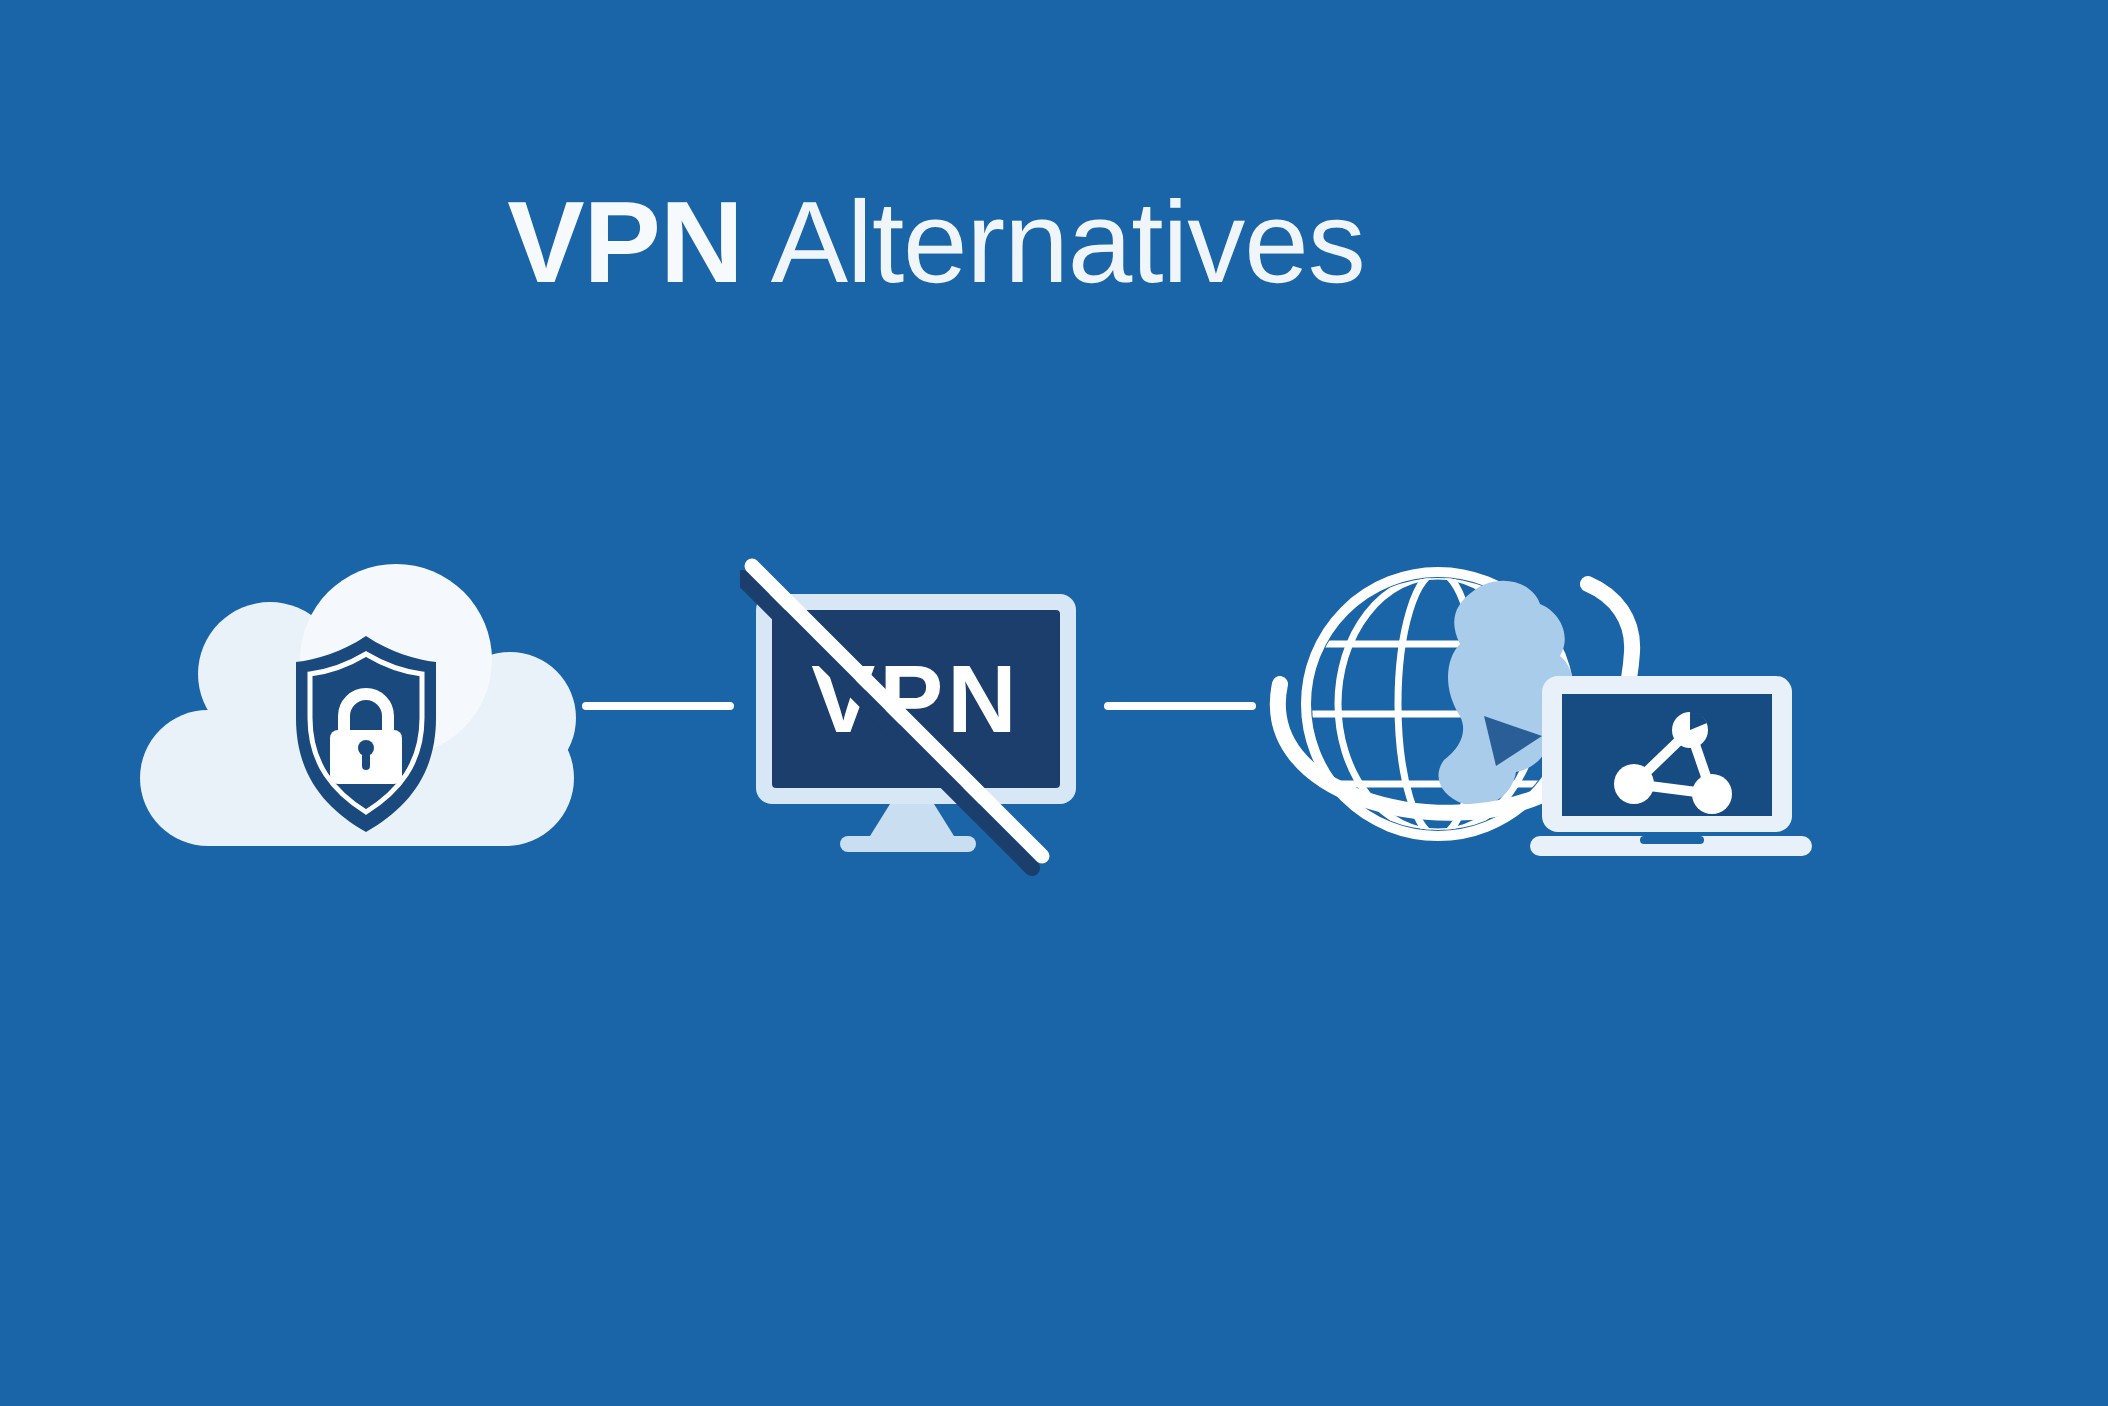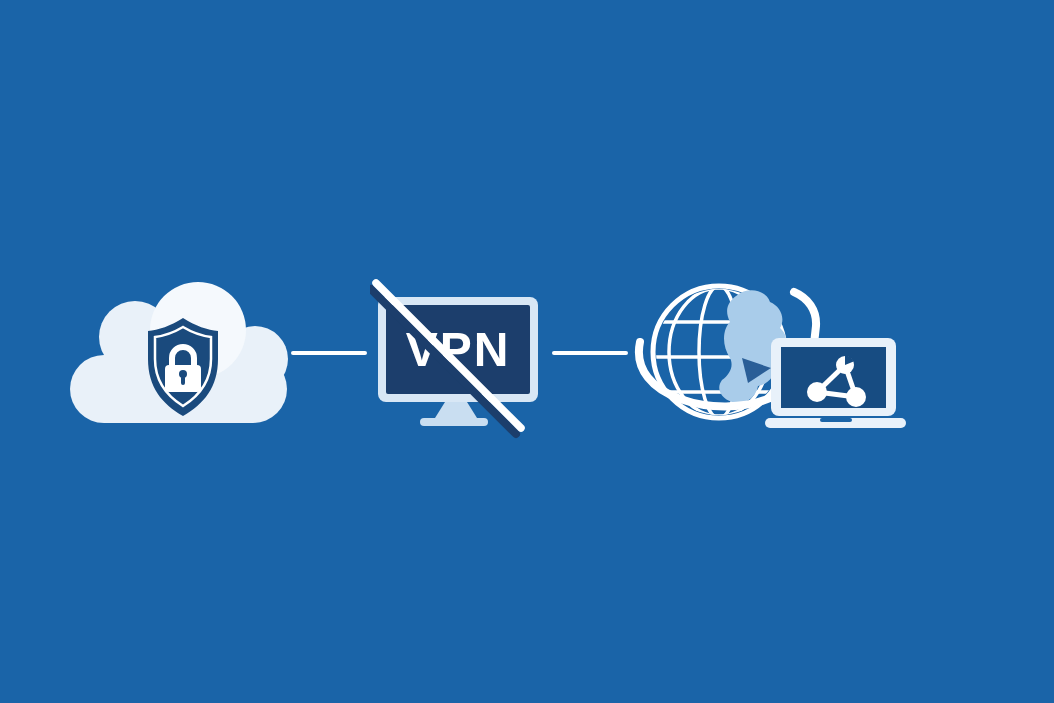--- a/index.html
+++ b/index.html
@@ -92,20 +92,23 @@
   .f-lscreen{fill:var(--laptop_screen);}
   .f-bg{fill:var(--background);}
   .s-net{stroke:var(--network);stroke-width:5;}
   .f-net{fill:var(--network);}
 </style>
 </head>
 <body>
 
 <div class="stage">
 
+  <h1 class="title">
+    <span class="emph">VPN</span><span class="rest">Alternatives</span>
+  </h1>
 
   <div class="icon icon-cloud">
     <svg width="225" height="155" viewBox="0 0 225 155">
       <g>
         <rect class="f-cloud" x="6" y="82" width="217" height="68" rx="34"></rect>
         <circle class="f-cloud" cx="71" cy="64" r="36"></circle>
         <circle class="f-cloud" cx="191" cy="86" r="33"></circle>
         <circle class="f-cloudb" cx="134" cy="57" r="48"></circle>
       </g>
       <g>

